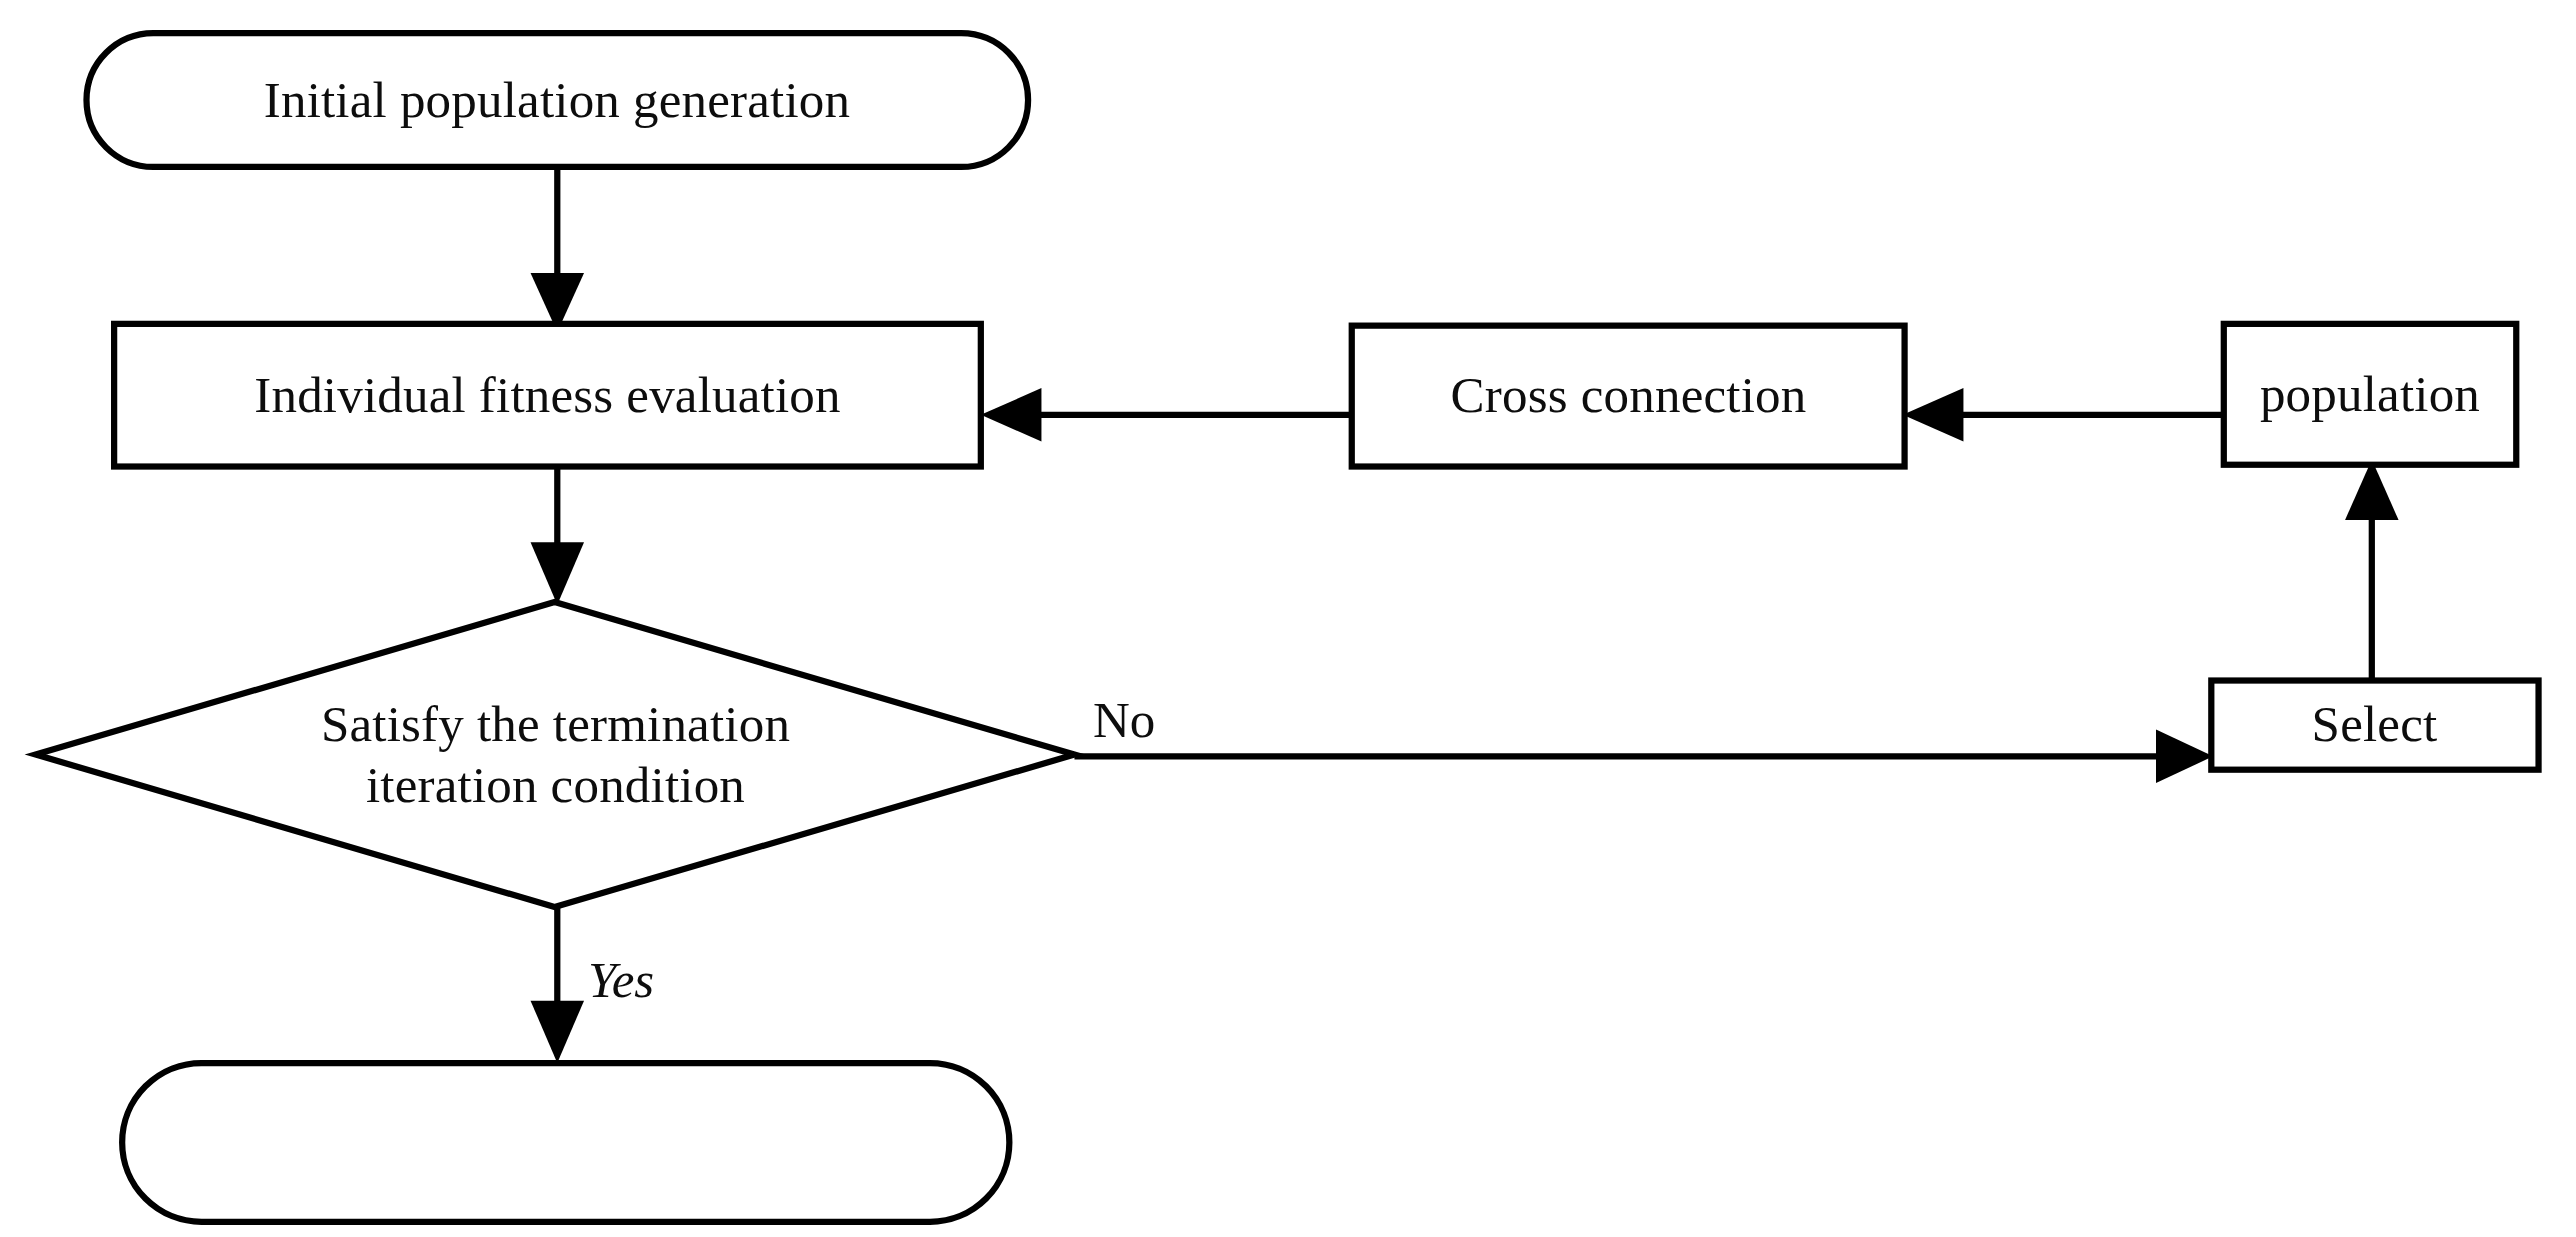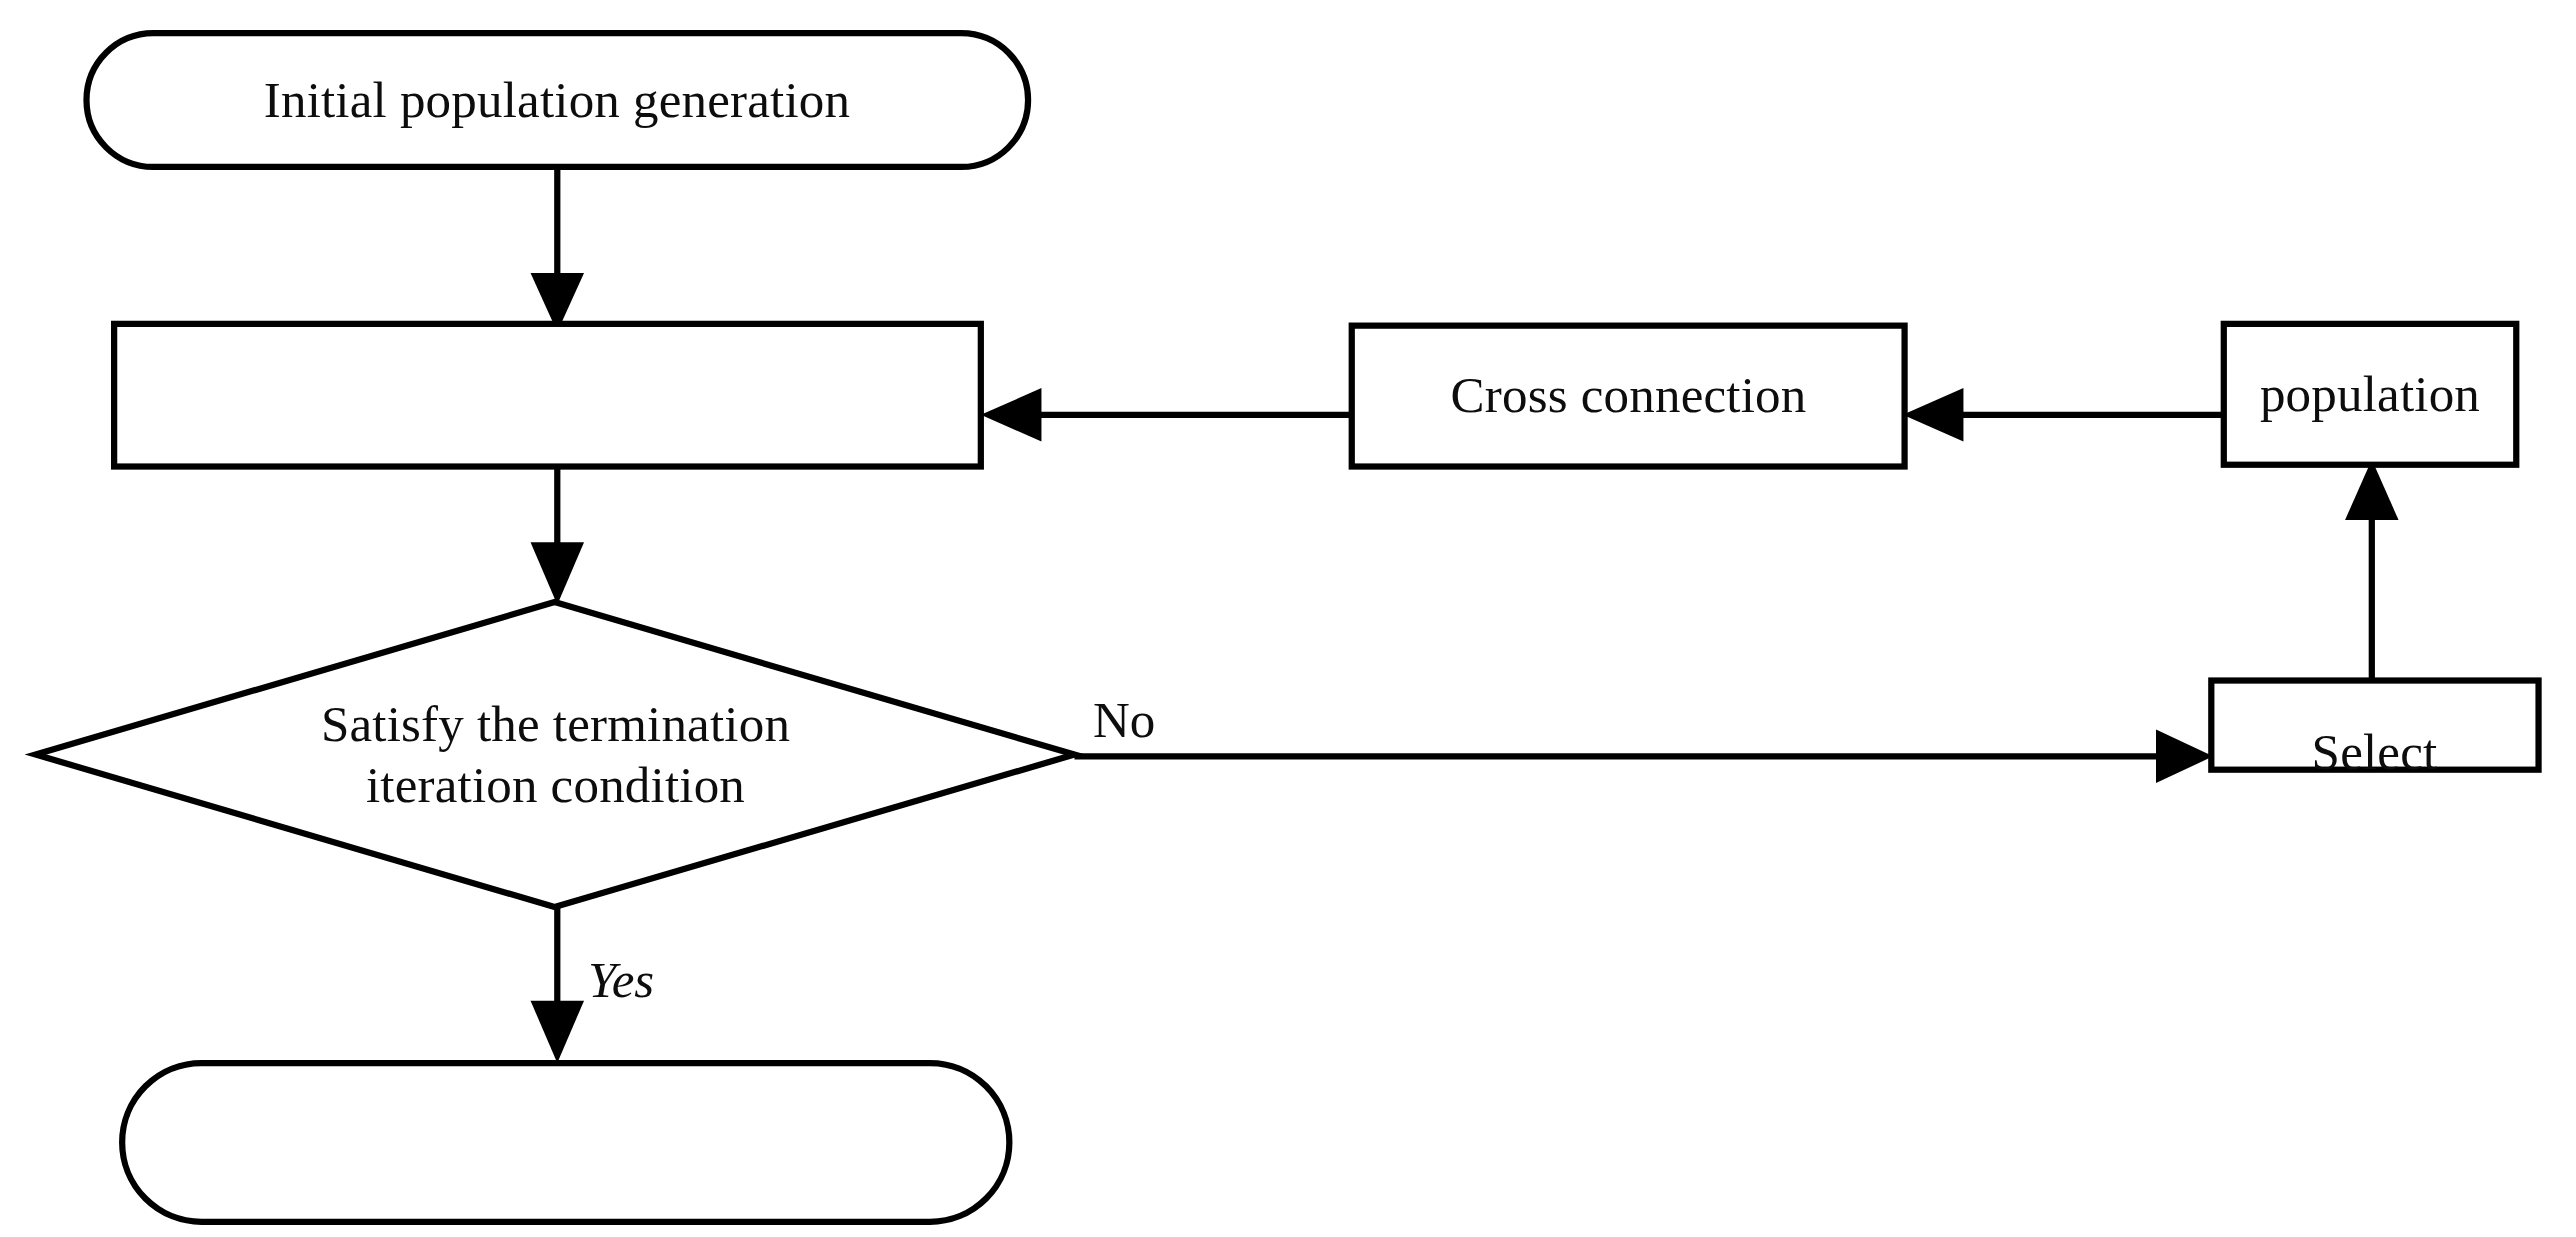--- a/index.html
+++ b/index.html
@@ -123,29 +123,30 @@
 
     <polygon class="node-shape diamond" points="622,675 1205,846 622,1017 40,846"></polygon>
 
     <rect class="node-shape" x="2480" y="763" width="367" height="100"></rect>
 
     <rect class="node-shape rounded" x="137" y="1192" width="995" height="178" rx="89" ry="89"></rect>
   </svg>
 
   <div class="node-label" style="left:86px;  top:33px;   width:942px; height:134px;">Initial population generation</div>
 
+  <div class="node-label" style="left:114px; top:324px;  width:867px;  height:143px;">Individual fitness evaluation</div>
 
   <div class="node-label" style="left:1352px;top:325px;  width:553px;  height:141px;">Cross connection</div>
 
   <div class="node-label" style="left:2224px;top:324px;  width:292px;  height:141px;">population</div>
 
   <div class="node-label" style="left:143px; top:602px;  width:825px;  height:305px;">Satisfy the termination
 iteration condition</div>
 
-  <div class="node-label" style="left:2211px;top:708px;  width:327px;  height:89px;">Select</div>
+  <div class="node-label" style="left:2211px;top:680px;  width:327px;  height:89px;">Select</div>
 
 
   <div class="edge-label" style="left:1093px; top:692px;">No</div>
 
   <div class="edge-label" style="left:588px; top:952px;font-style:italic;">Yes</div>
 
 </div>
 
 
 </body></html>

